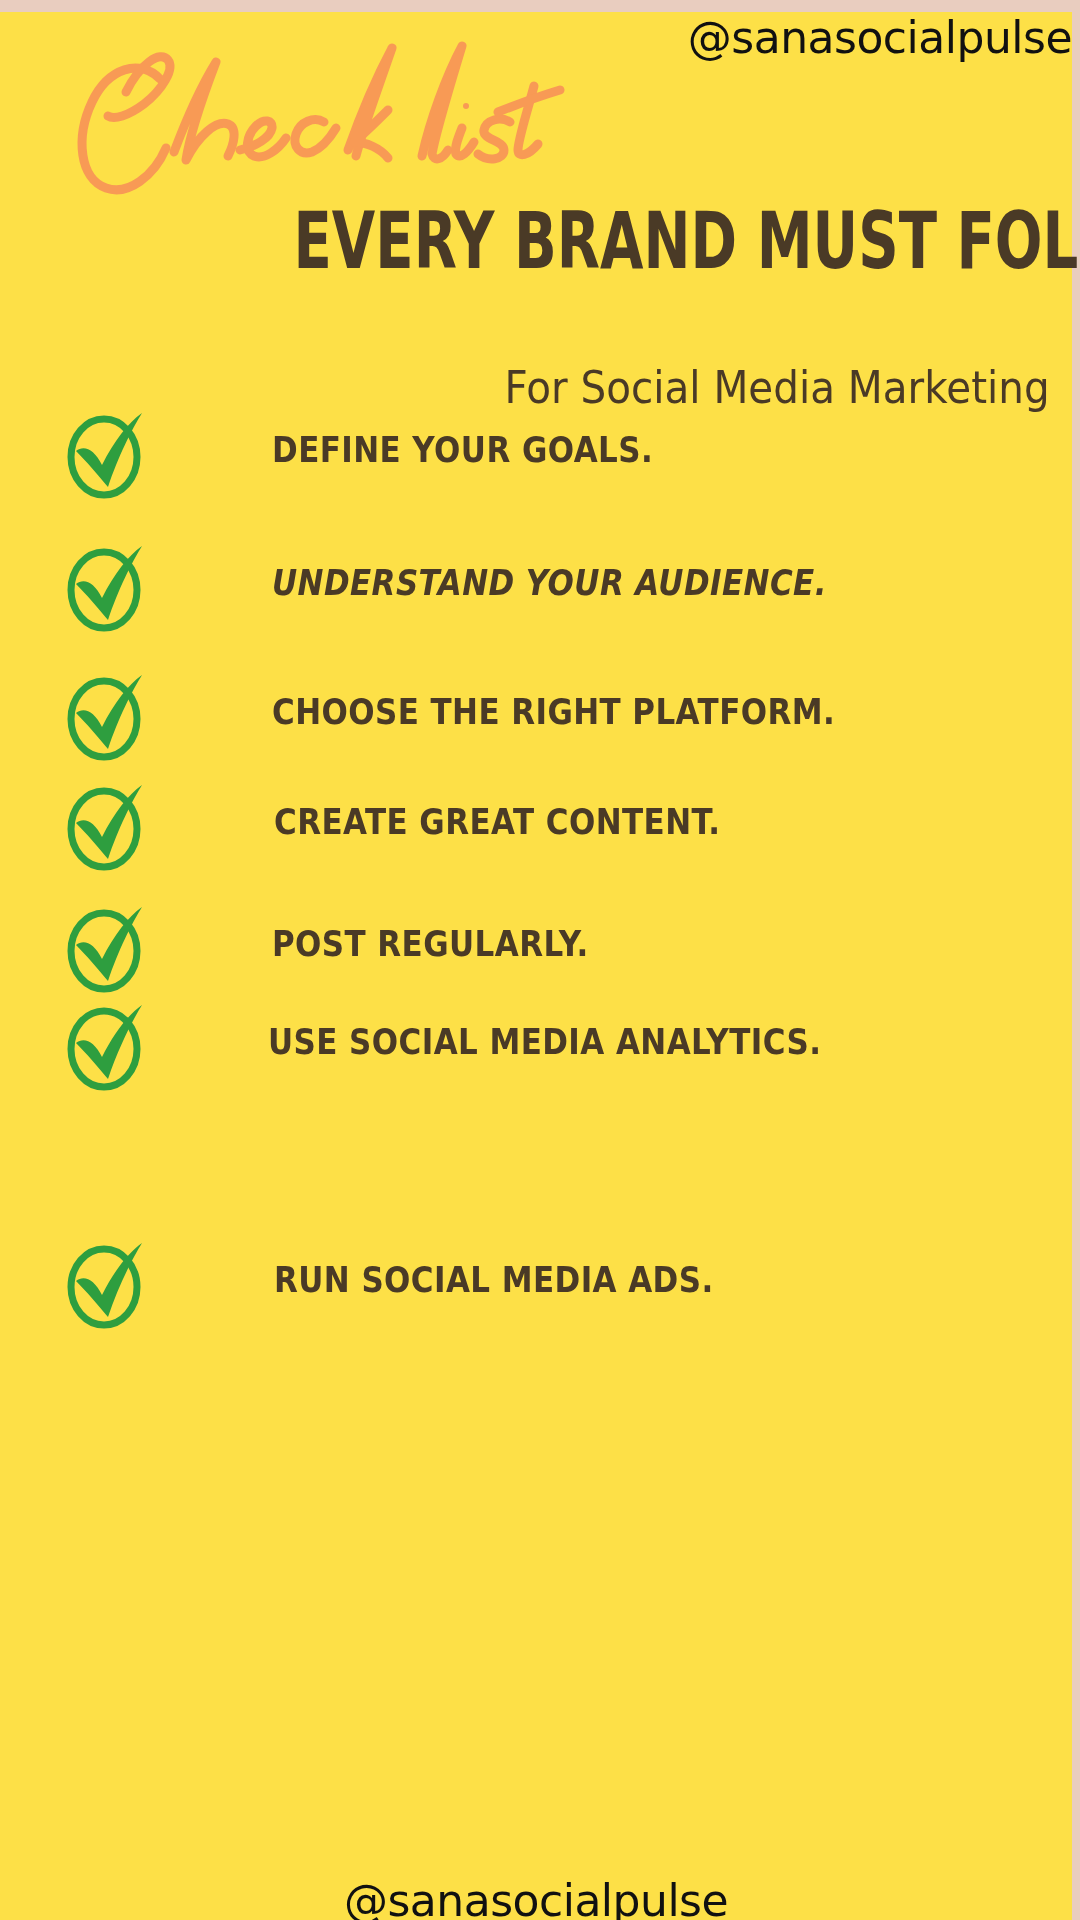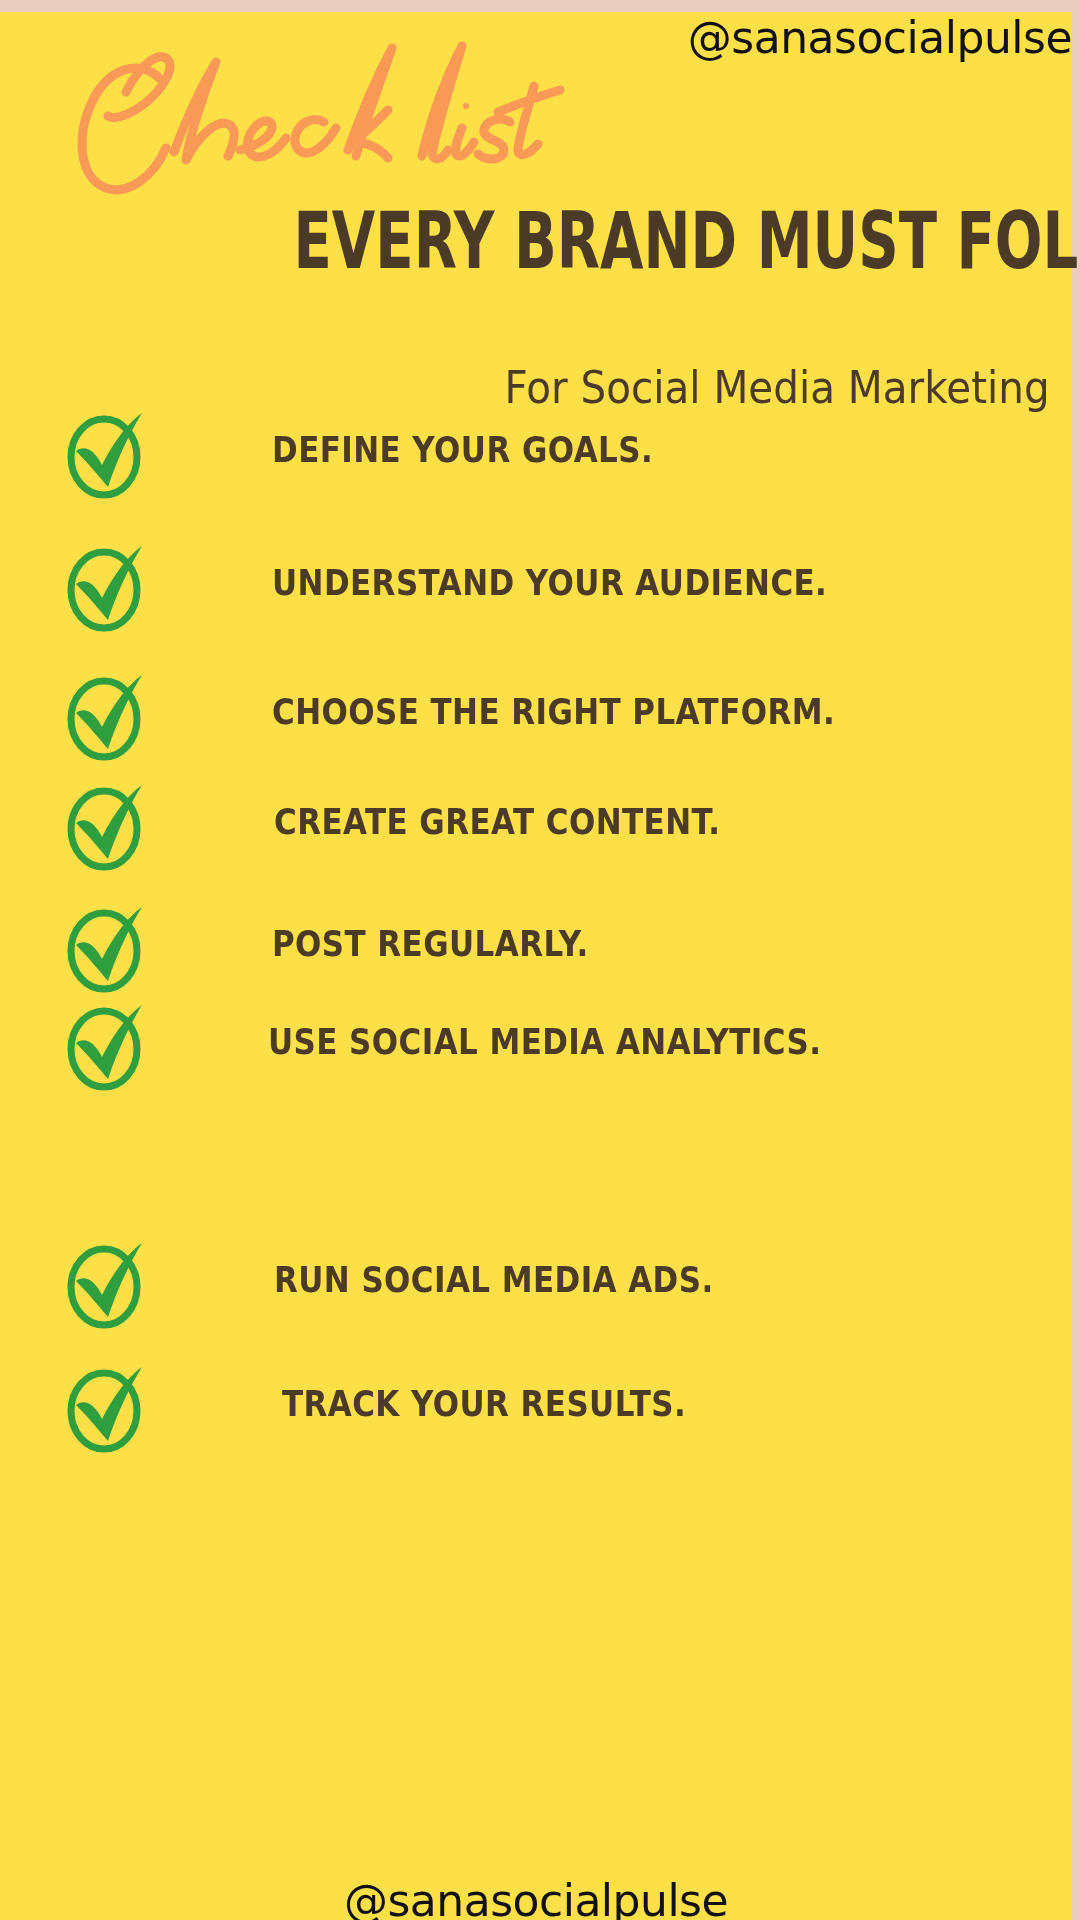--- a/index.html
+++ b/index.html
@@ -182,21 +182,21 @@
   <div id="checklist">
       <div class="row" style="top: 0px;">
         <div class="check-icon">
           <svg viewBox="0 0 84 92" aria-hidden="true">
             <ellipse cx="40" cy="50" rx="33" ry="38" fill="none" stroke="#2e9e3f" stroke-width="7"></ellipse>
             <path d="M12 44 C 20 38, 30 42, 38 58 C 50 34, 64 16, 78 6 C 68 22, 54 50, 44 80 C 34 68, 22 54, 12 44 Z" fill="#2e9e3f"></path>
           </svg>
         </div>
         <div class="row-label" style="left: 272px;">DEFINE YOUR GOALS.</div>
       </div>
-      <div class="row" style="top: 133px;">
+      <div class="row" style="top: 133px; font-style: italic;">
         <div class="check-icon">
           <svg viewBox="0 0 84 92" aria-hidden="true">
             <ellipse cx="40" cy="50" rx="33" ry="38" fill="none" stroke="#2e9e3f" stroke-width="7"></ellipse>
             <path d="M12 44 C 20 38, 30 42, 38 58 C 50 34, 64 16, 78 6 C 68 22, 54 50, 44 80 C 34 68, 22 54, 12 44 Z" fill="#2e9e3f"></path>
           </svg>
         </div>
         <div class="row-label" style="left: 272px;">UNDERSTAND YOUR AUDIENCE.</div>
       </div>
       <div class="row" style="top: 262px;">
         <div class="check-icon">
@@ -236,26 +236,17 @@
       </div>
       <div class="row" style="top: 830px;">
         <div class="check-icon">
           <svg viewBox="0 0 84 92" aria-hidden="true">
             <ellipse cx="40" cy="50" rx="33" ry="38" fill="none" stroke="#2e9e3f" stroke-width="7"></ellipse>
             <path d="M12 44 C 20 38, 30 42, 38 58 C 50 34, 64 16, 78 6 C 68 22, 54 50, 44 80 C 34 68, 22 54, 12 44 Z" fill="#2e9e3f"></path>
           </svg>
         </div>
         <div class="row-label" style="left: 274px;">RUN SOCIAL MEDIA ADS.</div>
       </div>
-      <div class="row" style="top: 954px;">
-        <div class="check-icon">
-          <svg viewBox="0 0 84 92" aria-hidden="true">
-            <ellipse cx="40" cy="50" rx="33" ry="38" fill="none" stroke="#2e9e3f" stroke-width="7"></ellipse>
-            <path d="M12 44 C 20 38, 30 42, 38 58 C 50 34, 64 16, 78 6 C 68 22, 54 50, 44 80 C 34 68, 22 54, 12 44 Z" fill="#2e9e3f"></path>
-          </svg>
-        </div>
-        <div class="row-label" style="left: 282px;">TRACK YOUR RESULTS.</div>
-      </div>
     </div>
 
   <div class="handle-bottom">@sanasocialpulse</div>
 
 </div>
 
 </body></html>

